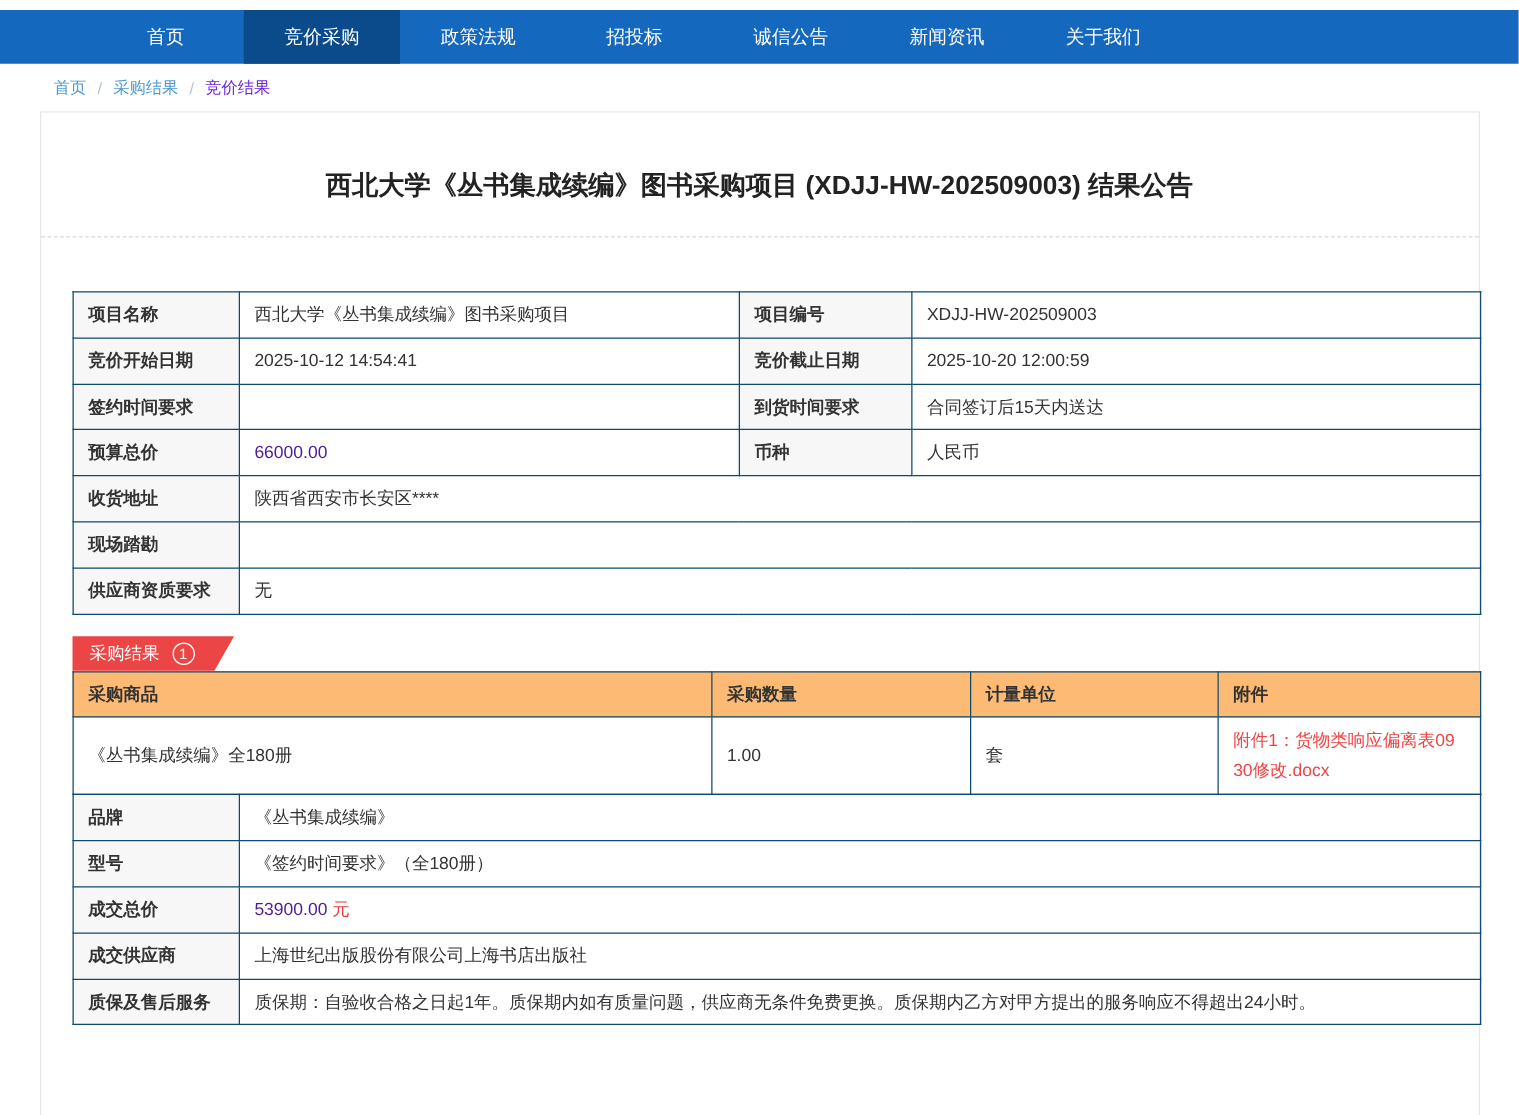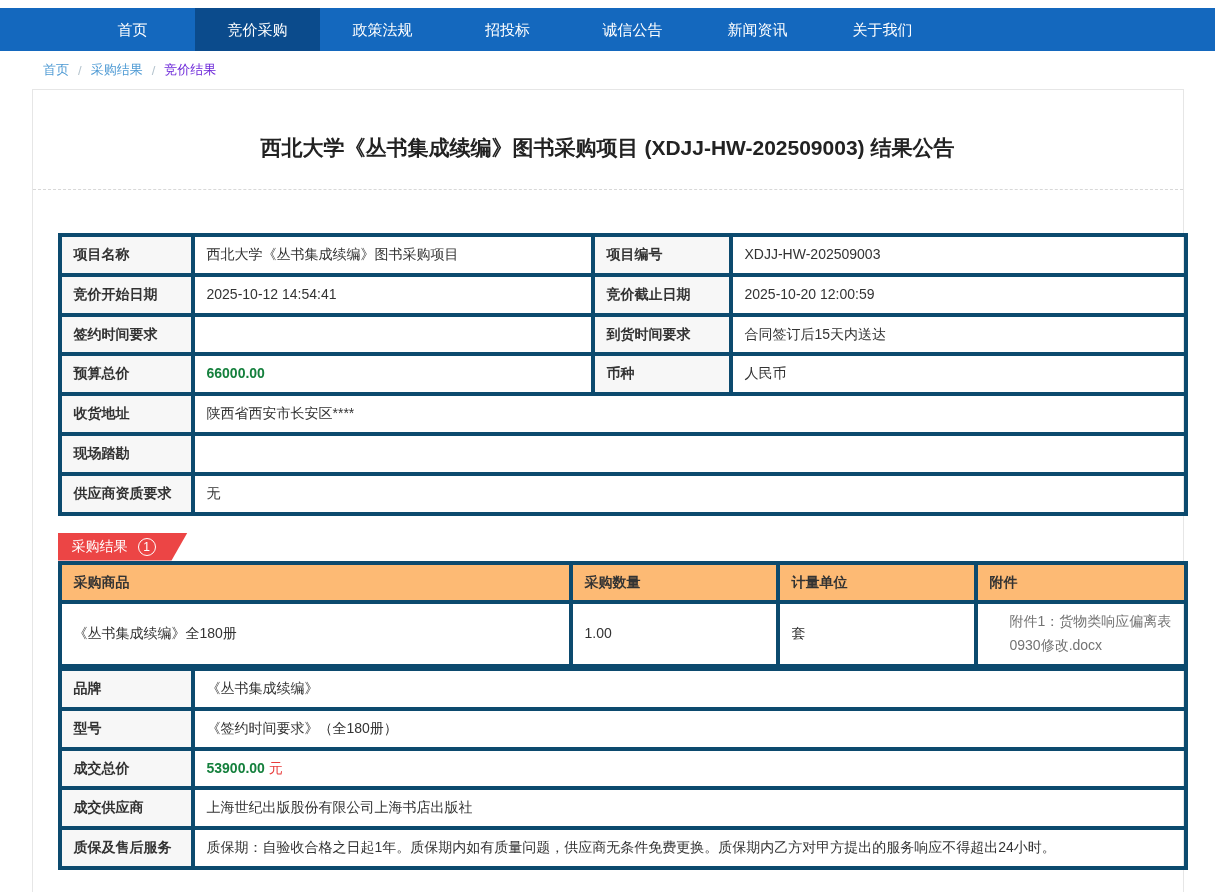--- a/index.html
+++ b/index.html
@@ -26,40 +26,40 @@
     font-weight: bold; color: #222; }
   .publine { margin-top: 30px; text-align: center; font-size: 13px; color: #555; }
   .publine .pub-time { margin-left: 4px; }
   .publine .group-gap { display: inline-block; width: 26px; }
   .views-count { color: #E83A3A; font-style: italic; margin: 0 4px; }
   .dashed { margin-top: 27px; border-top: 1px dashed #D8D8D8; }
 
   
   table { border-collapse: collapse; margin: 0 25px; width: 1126px; font-size: 14px;
     table-layout: fixed; }
-  td, th { border: 4px solid #0c4a6e; padding: 6px 12px; vertical-align: middle;
+  td, th { border: 1px solid #0c4a6e; padding: 6px 12px; vertical-align: middle;
     text-align: left; word-break: break-all; line-height: 1.7; }
   td.lbl, th { color: #333; font-weight: bold; }
   td.lbl { background: #F7F7F7; }
   .info { margin-top: 43px; }
-  .price-red { color: #15803d; font-weight: bold; }
+  .price-red { color: #4c1d95; font-weight: normal; }
   .price-suffix { color: #E83A3A; font-weight: normal; }
 
   
   .badge-row { margin: 17px 0 0 25px; }
   .badge { display: inline-flex; align-items: center; height: 28px; background: #EC4545;
     color: #fff; font-size: 14px; padding: 0 32px 0 14px;
     clip-path: polygon(0 0, 100% 0, calc(100% - 16px) 100%, 0 100%); }
   .badge .num { margin-left: 10px; width: 18px; height: 18px; border: 1px solid #fff;
     border-radius: 50%; display: inline-flex; align-items: center; justify-content: center;
     font-size: 12px; line-height: 1; }
 
   .result-table th { background: #fdba74; }
   .details-table { margin-top: -1px; }
-  .attach-link { color: #737373; cursor: pointer; text-decoration: none; display: inline-block; margin-left: 20px; }
+  .attach-link { color: #ef4444; cursor: pointer; text-decoration: none; display: inline-block; }
 </style>
 </head>
 <body>
 
 <div class="topbar">
   <div class="nav-item">首页</div>
   <div class="nav-item active">竞价采购</div>
   <div class="nav-item">政策法规</div>
   <div class="nav-item">招投标</div>
   <div class="nav-item">诚信公告</div>

